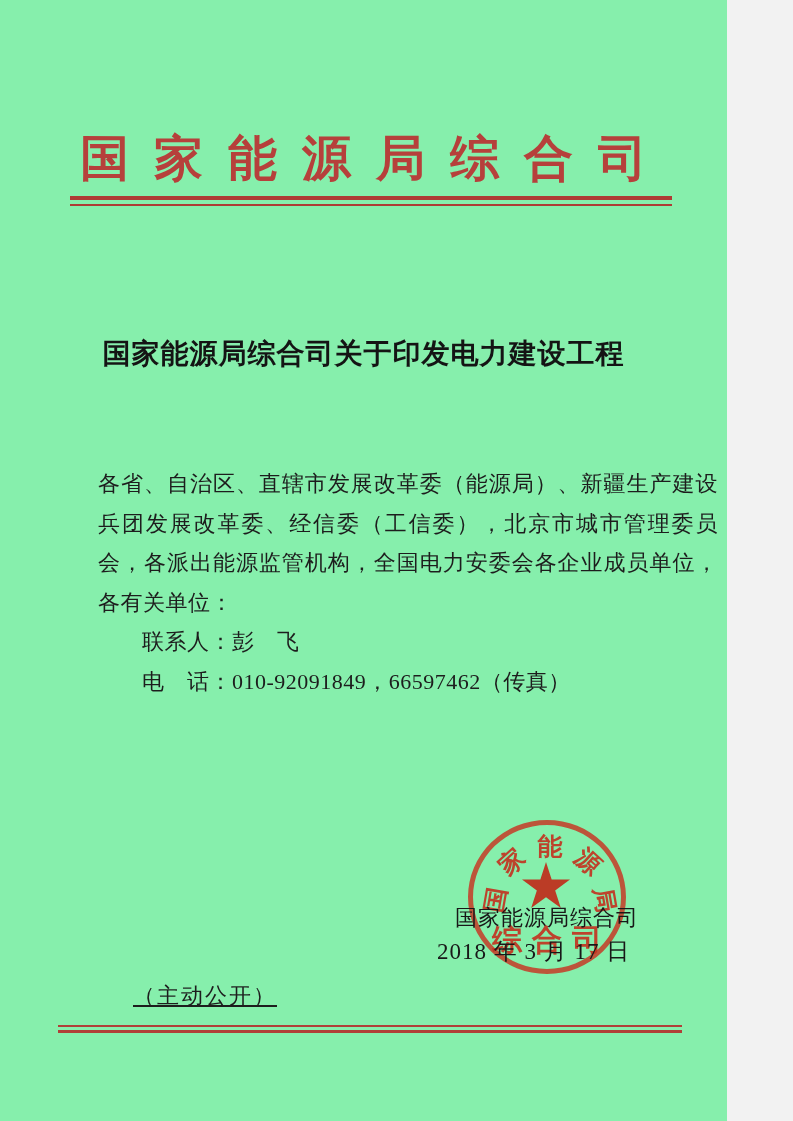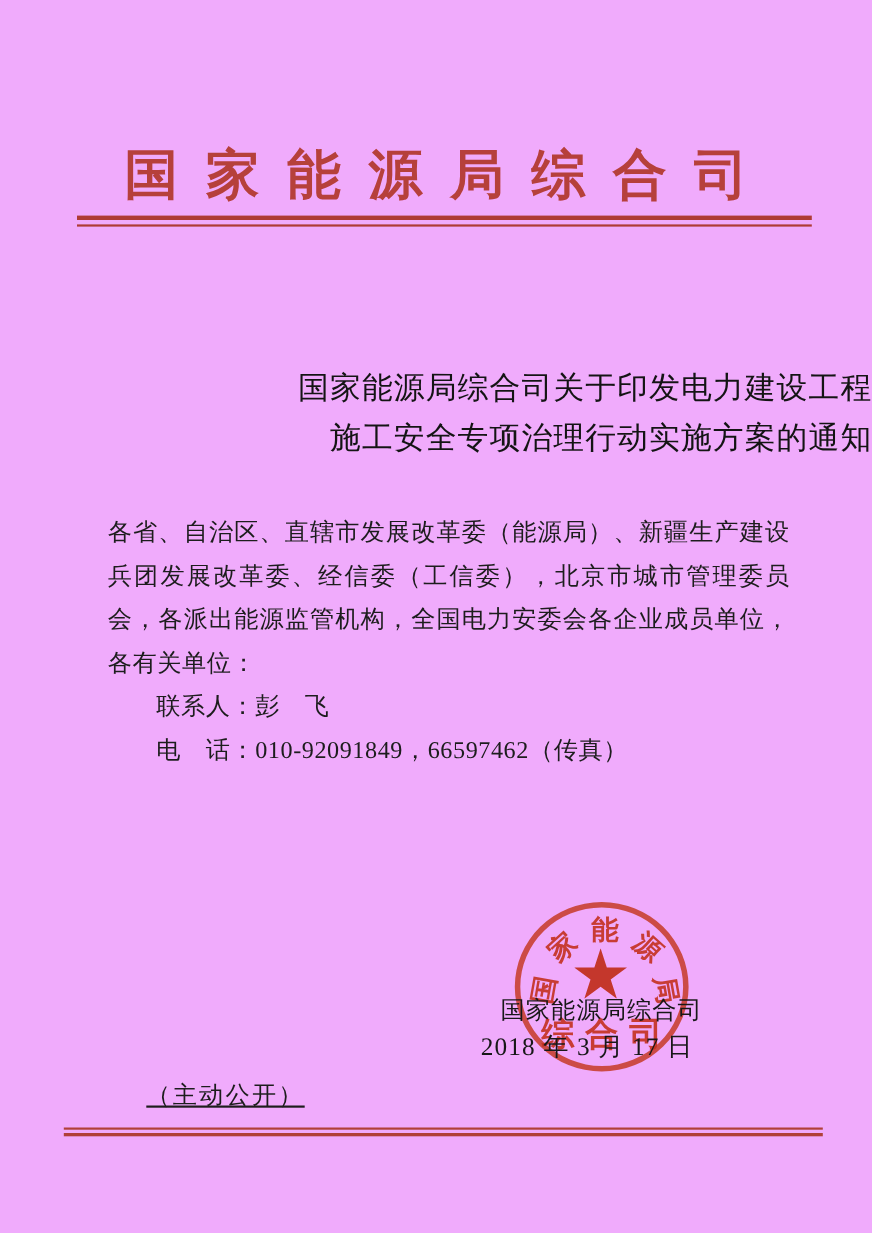--- a/index.html
+++ b/index.html
@@ -2,22 +2,22 @@
 <html><head>
 <meta charset="utf-8">
 <style>
   html,body{margin:0;padding:0;}
   body{
     width:793px;height:1121px;
     background:#f2f2f2;
     font-family:"Liberation Serif","DejaVu Serif",serif;
   }
   .page{
-    position:relative;width:793px;height:1121px;
-    background:#f0abfc;overflow:hidden;
+    position:relative;width:727px;height:1121px;
+    background:#86efac;overflow:hidden;
   }
   
   .agency-title{
     position:absolute;top:126px;left:0;right:0;
     text-align:center;
     font-size:49px;font-weight:bold;
     color:#b6403b;
     letter-spacing:25px;text-indent:25px;
     white-space:nowrap;
   }
@@ -25,22 +25,22 @@
   .rule-thick{top:196px;height:4px;}
   .rule-thin{top:204px;height:2px;}
   .doc-number{
     position:absolute;top:226px;right:75px;
     font-size:21px;color:#222;letter-spacing:1.5px;
     white-space:nowrap;
   }
   
   .notice-title{
     position:absolute;top:331px;left:0;right:0;
-    text-align:right;color:#141414;
-    font-size:28px;font-weight:normal;line-height:45px;
+    text-align:center;color:#141414;
+    font-size:28px;font-weight:bold;line-height:45px;
     letter-spacing:1px;
   }
   
   .body-text{
     position:absolute;top:446px;left:98px;width:620px;
     font-size:22px;line-height:39.5px;color:#1d1d1d;
     text-align:justify;letter-spacing:0.5px;margin-top:18px;
   }
   .body-text p{margin:0;}
   .indent{text-indent:44px;}
@@ -97,21 +97,20 @@
 
 <div class="page">
 
   <div class="agency-title">国家能源局综合司</div>
   <div class="rule rule-thick"></div>
   <div class="rule rule-thin"></div>
 
 
   <div class="notice-title">
     <div>国家能源局综合司关于印发电力建设工程</div>
-    <div>施工安全专项治理行动实施方案的通知</div>
   </div>
 
   <div class="body-text">
     <p>各省、自治区、直辖市发展改革委（能源局）、新疆生产建设兵团发展改革委、经信委（工信委），北京市城市管理委员会，各派出能源监管机构，全国电力安委会各企业成员单位，各有关单位：</p>
     <p class="indent contact-row"><span>联系人：</span><span>彭　飞</span></p>
     <p class="indent contact-row"><span>电　话：</span><span>010-92091849，66597462（传真）</span></p>
   </div>
 
   <div class="seal">
     <span class="seal-char c0">国</span>

